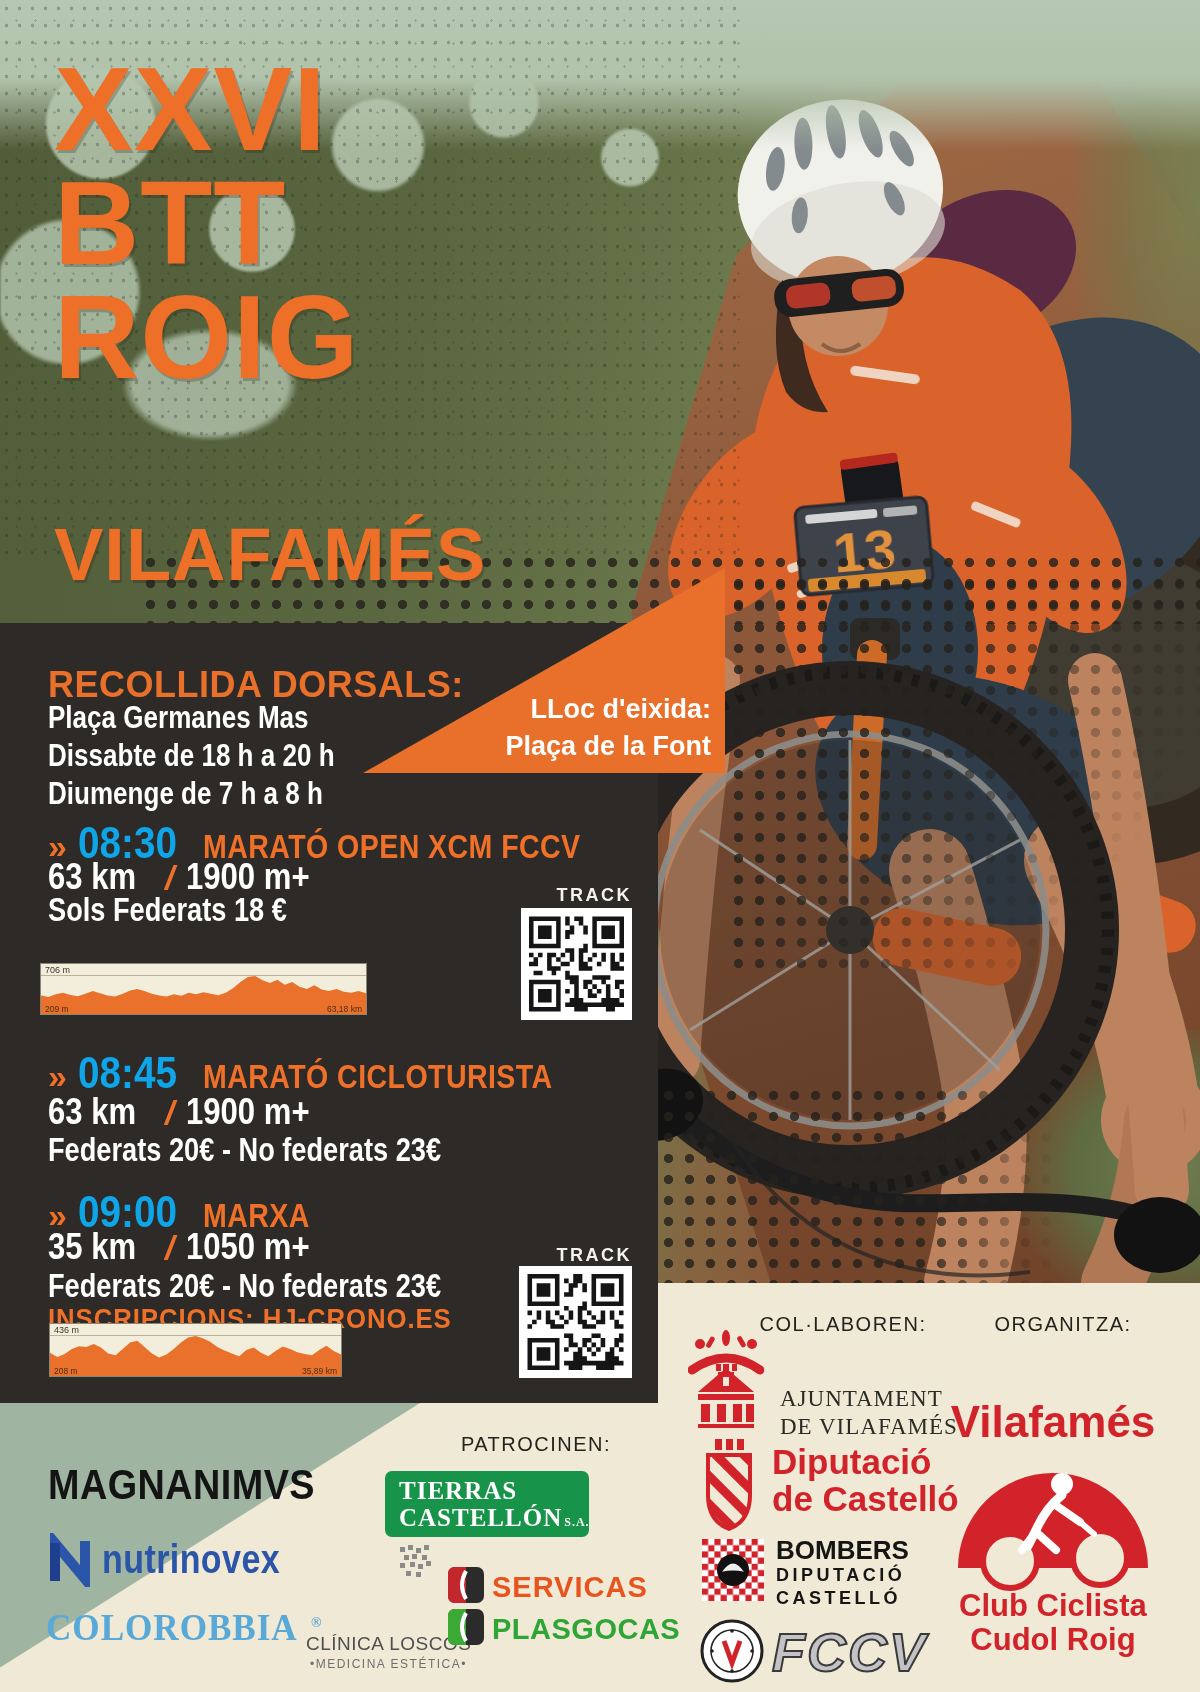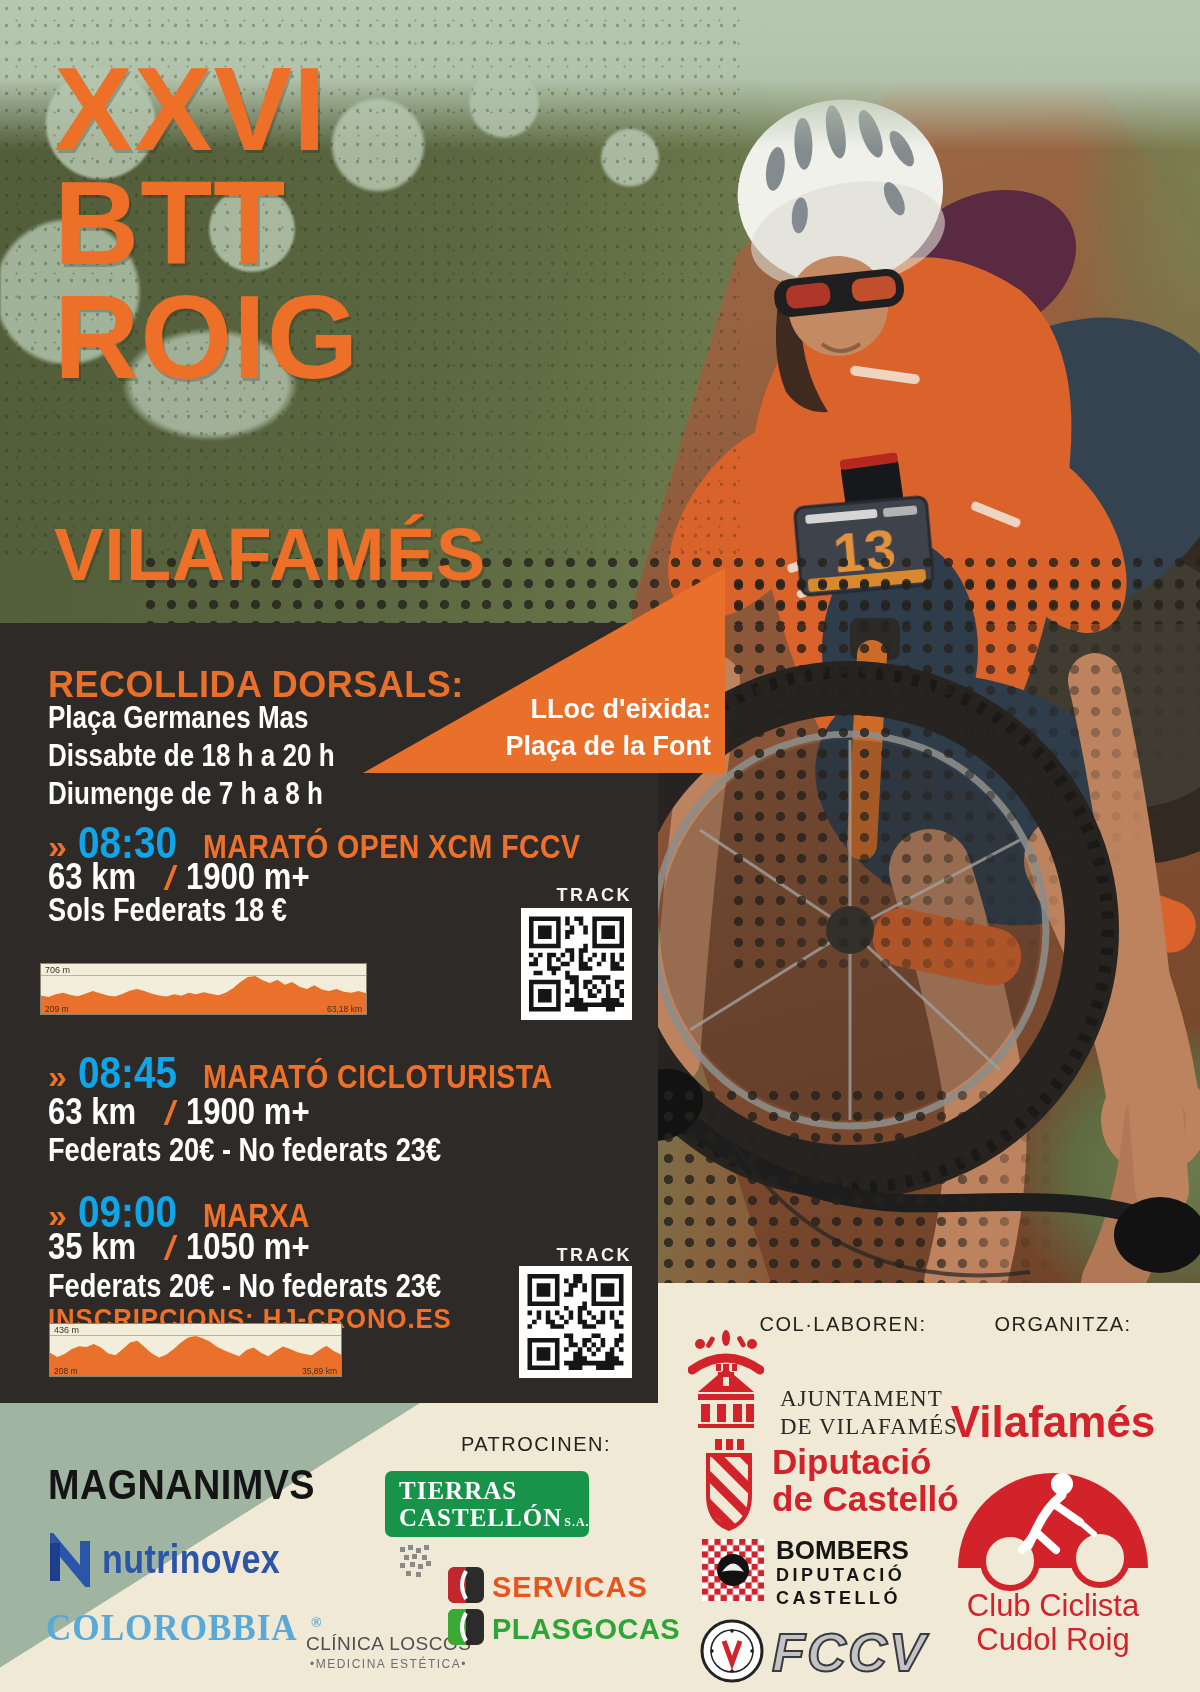--- a/index.html
+++ b/index.html
@@ -91,21 +91,21 @@
   .dip-txt .d1{font-size:35px;font-weight:800;}
   .dip-txt .d2{font-size:35px;font-weight:600;}
   .bom-logo{position:absolute;left:44px;top:256px;}
   .bom-txt{position:absolute;left:118px;top:254px;color:#151513;}
   .bom-txt .b1{font-size:26px;font-weight:900;line-height:27px;}
   .bom-txt .b2,.bom-txt .b3{font-size:18px;font-weight:800;letter-spacing:3.5px;line-height:23px;}
   .fccv-logo{position:absolute;left:42px;top:336px;}
   .fccv-txt{position:absolute;left:114px;top:338px;font-size:54px;font-style:italic;font-weight:900;color:#c3c3c7;-webkit-text-stroke:2px #3a3a3a;letter-spacing:2px;}
   .org-town{position:absolute;left:270px;top:114px;width:250px;text-align:center;color:#d2232a;font-weight:800;font-size:44px;}
   .org-arc{position:absolute;left:292px;top:163px;}
-  .org-club{position:absolute;left:270px;top:306px;width:250px;text-align:center;color:#d2232a;font-weight:400;font-size:31px;line-height:34px;}
+  .org-club{position:absolute;left:270px;top:306px;width:250px;text-align:center;color:#d2232a;font-weight:700;font-size:31px;line-height:34px;}
 
   
   .band{position:absolute;left:0;top:1403px;width:658px;height:289px;background:#efe9d6;z-index:12;}
   .band-green{position:absolute;left:0;top:0;width:420px;height:270px;background:#9fb4a1;clip-path:polygon(0 0,100% 0,0 98%);}
   .patro{position:absolute;left:436px;top:30px;width:200px;text-align:center;font-size:20px;letter-spacing:1.5px;color:#24241f;}
   .magna{position:absolute;left:48px;top:58px;font-size:42px;font-weight:900;color:#141414;letter-spacing:.5px;}
   .tierras{position:absolute;left:385px;top:68px;width:204px;height:66px;background:#17944a;border-radius:7px;color:#fff;font-family:"Liberation Serif",serif;font-weight:700;padding:7px 0 0 14px;letter-spacing:1px;}
   .tierras .t1{font-size:25px;line-height:26px;}
   .tierras .t2{font-size:25px;line-height:27px;}
   .tierras .tsa{font-size:12px;vertical-align:baseline;margin-left:2px;}

